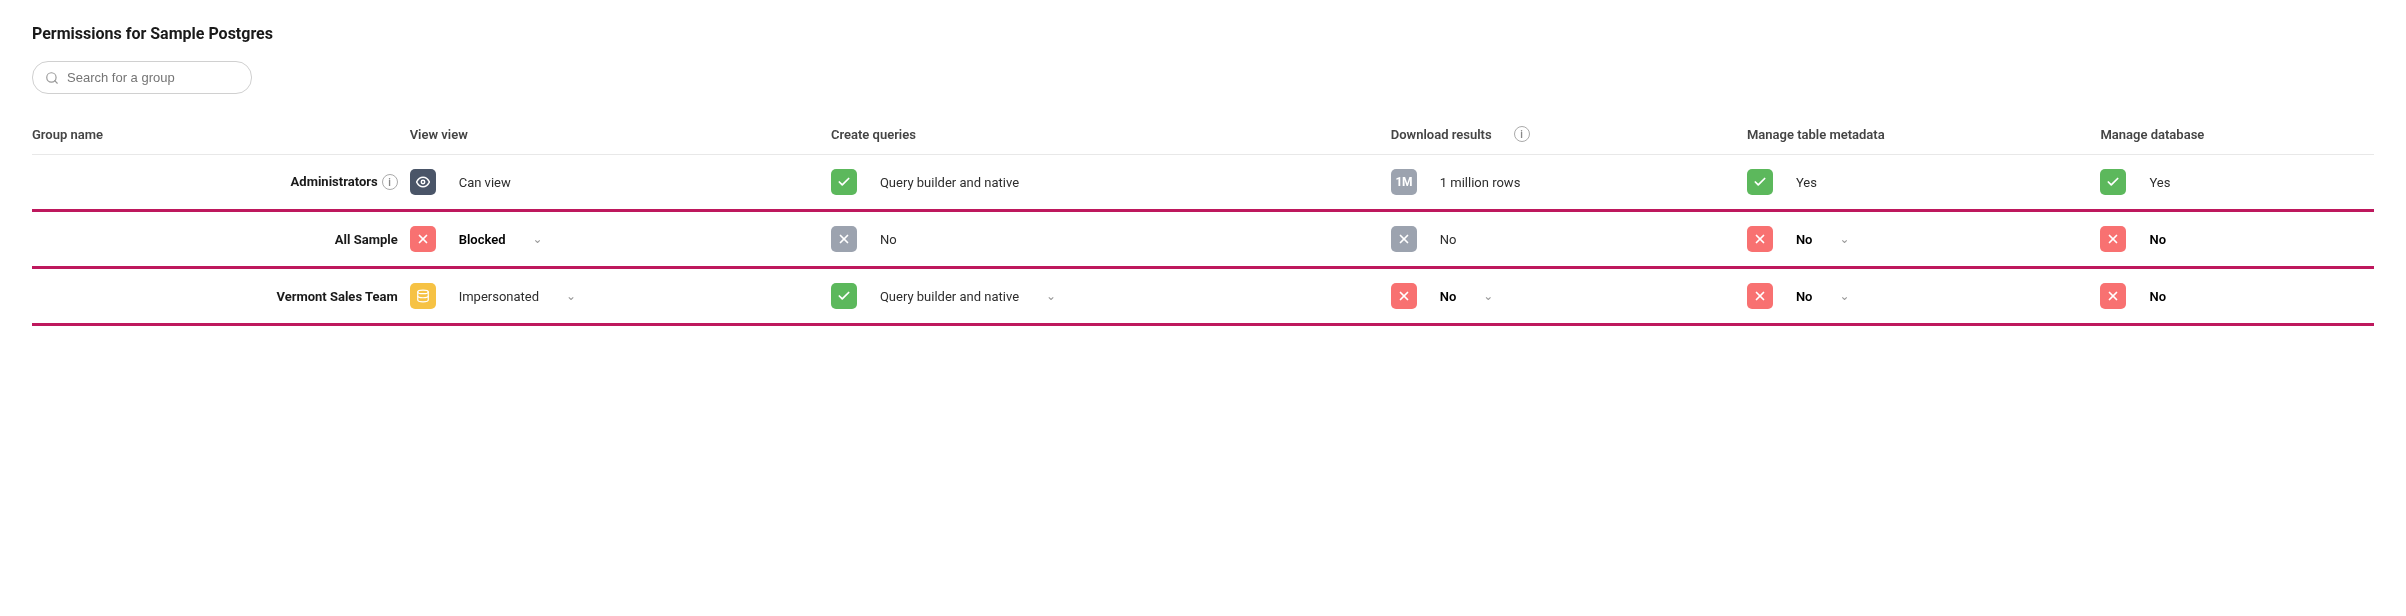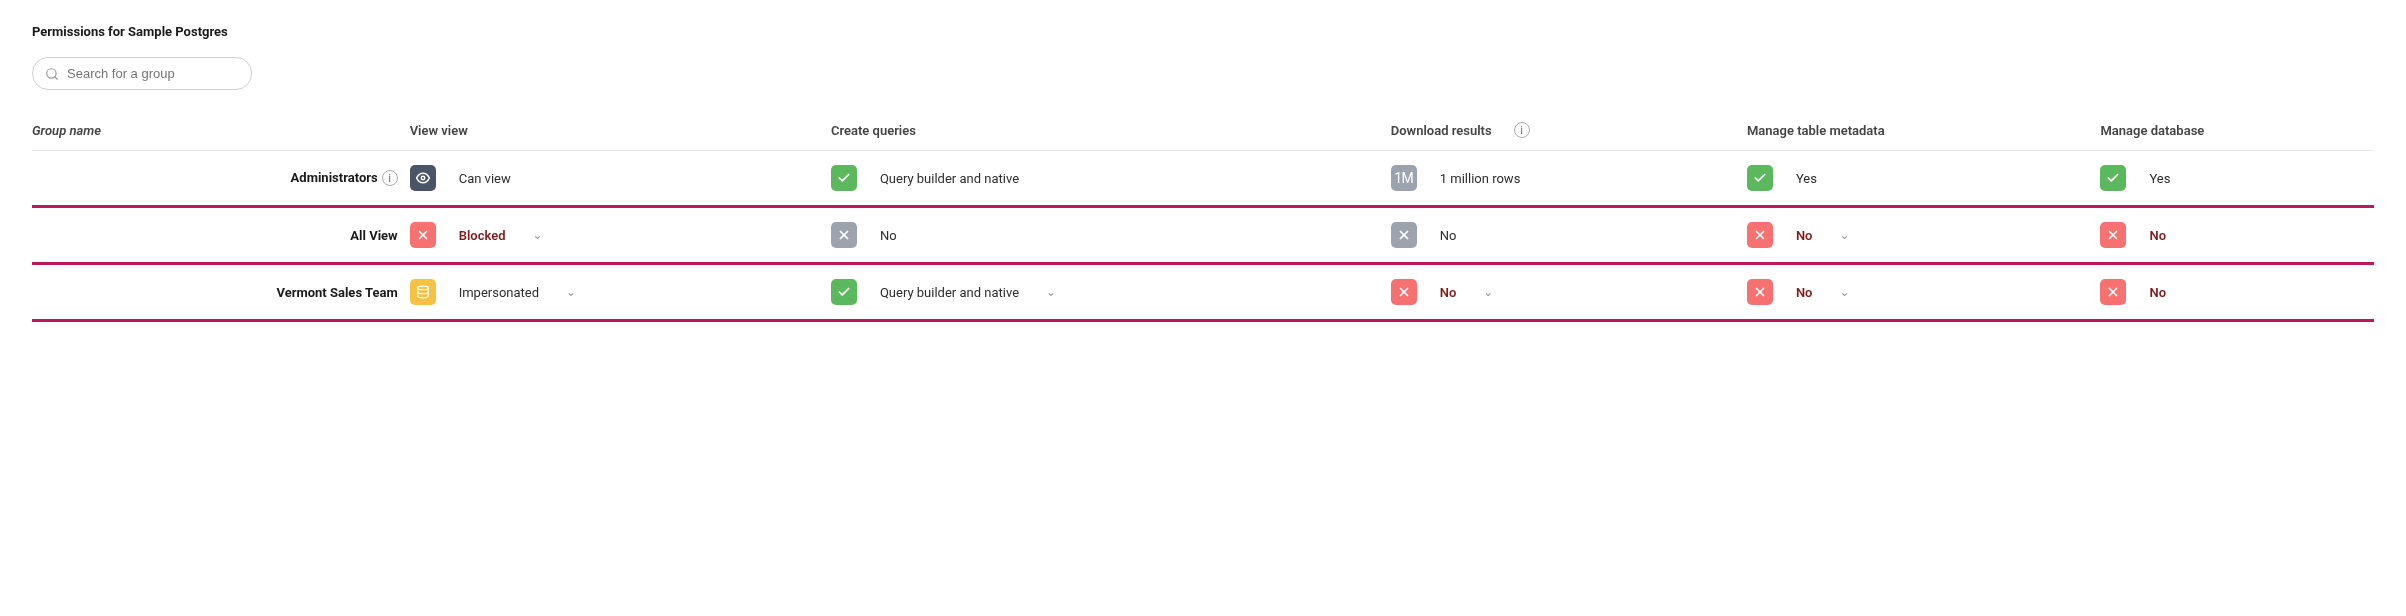--- a/index.html
+++ b/index.html
@@ -5,21 +5,21 @@
     * { box-sizing: border-box; margin: 0; padding: 0; }
     body {
       font-family: -apple-system, BlinkMacSystemFont, "Segoe UI", Roboto, sans-serif;
       background: #fff;
       color: #2d2d2d;
       font-size: 14px;
       padding: 24px 32px;
     }
 
     h1 {
-      font-size: 13px;
+      font-size: 16px;
       font-weight: 700;
       margin-bottom: 18px;
       color: #1a1a1a;
     }
 
     .search-container {
       margin-bottom: 24px;
     }
 
     .search-input-wrapper {
@@ -58,21 +58,20 @@
       font-size: 13px;
       color: #444;
       padding: 8px 12px 12px 0;
       border-bottom: 1px solid #e8e8e8;
       white-space: nowrap;
     }
 
     .permissions-table thead tr th:first-child {
       padding-left: 0;
       min-width: 160px;
-      font-style: italic;
     }
 
     .permissions-table tbody tr td {
       padding: 14px 12px 14px 0;
       vertical-align: middle;
       border-bottom: 3px solid #be185d;
       text-align: right;
     }
 
     .permissions-table tbody tr td:first-child {
@@ -154,21 +153,21 @@
       height: 14px;
     }
 
     .value-text {
       font-size: 13px;
       color: #2d2d2d;
     }
 
     .value-text-red {
       font-size: 13px;
-      color: #7f1d1d;
+      color: #000000;
       font-weight: 600;
     }
 
     .chevron-icon {
       color: #999;
       margin-left: 4px;
       font-size: 12px;
       cursor: pointer;
     }
 
@@ -243,21 +242,21 @@
                 <polyline points="20 6 9 17 4 12"></polyline>
               </svg>
             </span>
       <span class="value-text">Query builder and native</span>
 
     </div>
   </td>
     <td>
     <div class="cell-content">
       <span class="badge badge-1m">
-              <span style="font-size:14px;font-weight:400;color:#fff;letter-spacing:-0.5px">1M</span>
+              <span style="font-size:12px;font-weight:700;color:#fff;letter-spacing:-0.5px">1M</span>
             </span>
       <span class="value-text">1 million rows</span>
 
     </div>
   </td>
     <td>
     <div class="cell-content">
       <span class="badge badge-green">
               <svg width="14" height="14" viewBox="0 0 24 24" fill="none" stroke="#fff" stroke-width="3" stroke-linecap="round" stroke-linejoin="round">
                 <polyline points="20 6 9 17 4 12"></polyline>
@@ -274,21 +273,21 @@
                 <polyline points="20 6 9 17 4 12"></polyline>
               </svg>
             </span>
       <span class="value-text">Yes</span>
 
     </div>
   </td>
   </tr>
       <tr>
     <td>
-      <span>All View</span>
+      <span>All Sample</span>
     </td>
     <td>
     <div class="cell-content">
       <span class="badge badge-red">
               <svg width="14" height="14" viewBox="0 0 24 24" fill="none" stroke="#fff" stroke-width="3" stroke-linecap="round" stroke-linejoin="round">
                 <line x1="18" y1="6" x2="6" y2="18"></line>
                 <line x1="6" y1="6" x2="18" y2="18"></line>
               </svg>
             </span>
       <span class="value-text-red">Blocked</span>

